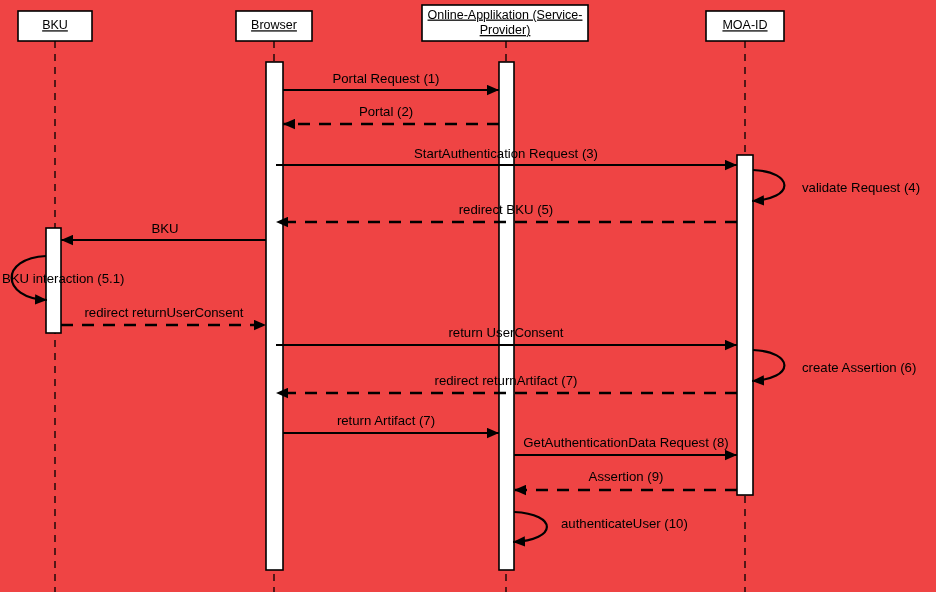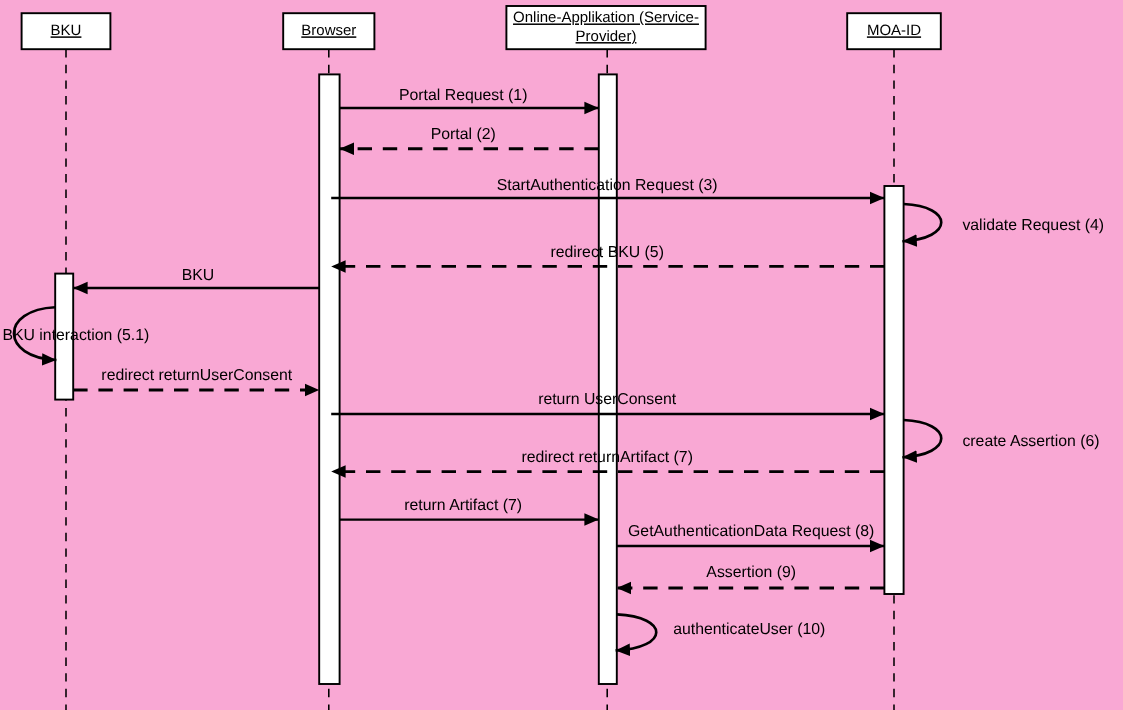--- a/index.html
+++ b/index.html
@@ -4,21 +4,21 @@
 <style>
   html, body {
     margin: 0;
     padding: 0;
     background: #ffffff;
   }
   #diagram-root {
     position: relative;
     width: 936px;
     height: 592px;
-    background: #f9a8d4;
+    background: #ef4444;
     font-family: "Liberation Sans", sans-serif;
     overflow: hidden;
   }
   svg#seq-svg {
     position: absolute;
     left: 0;
     top: 0;
     width: 936px;
     height: 592px;
   }

